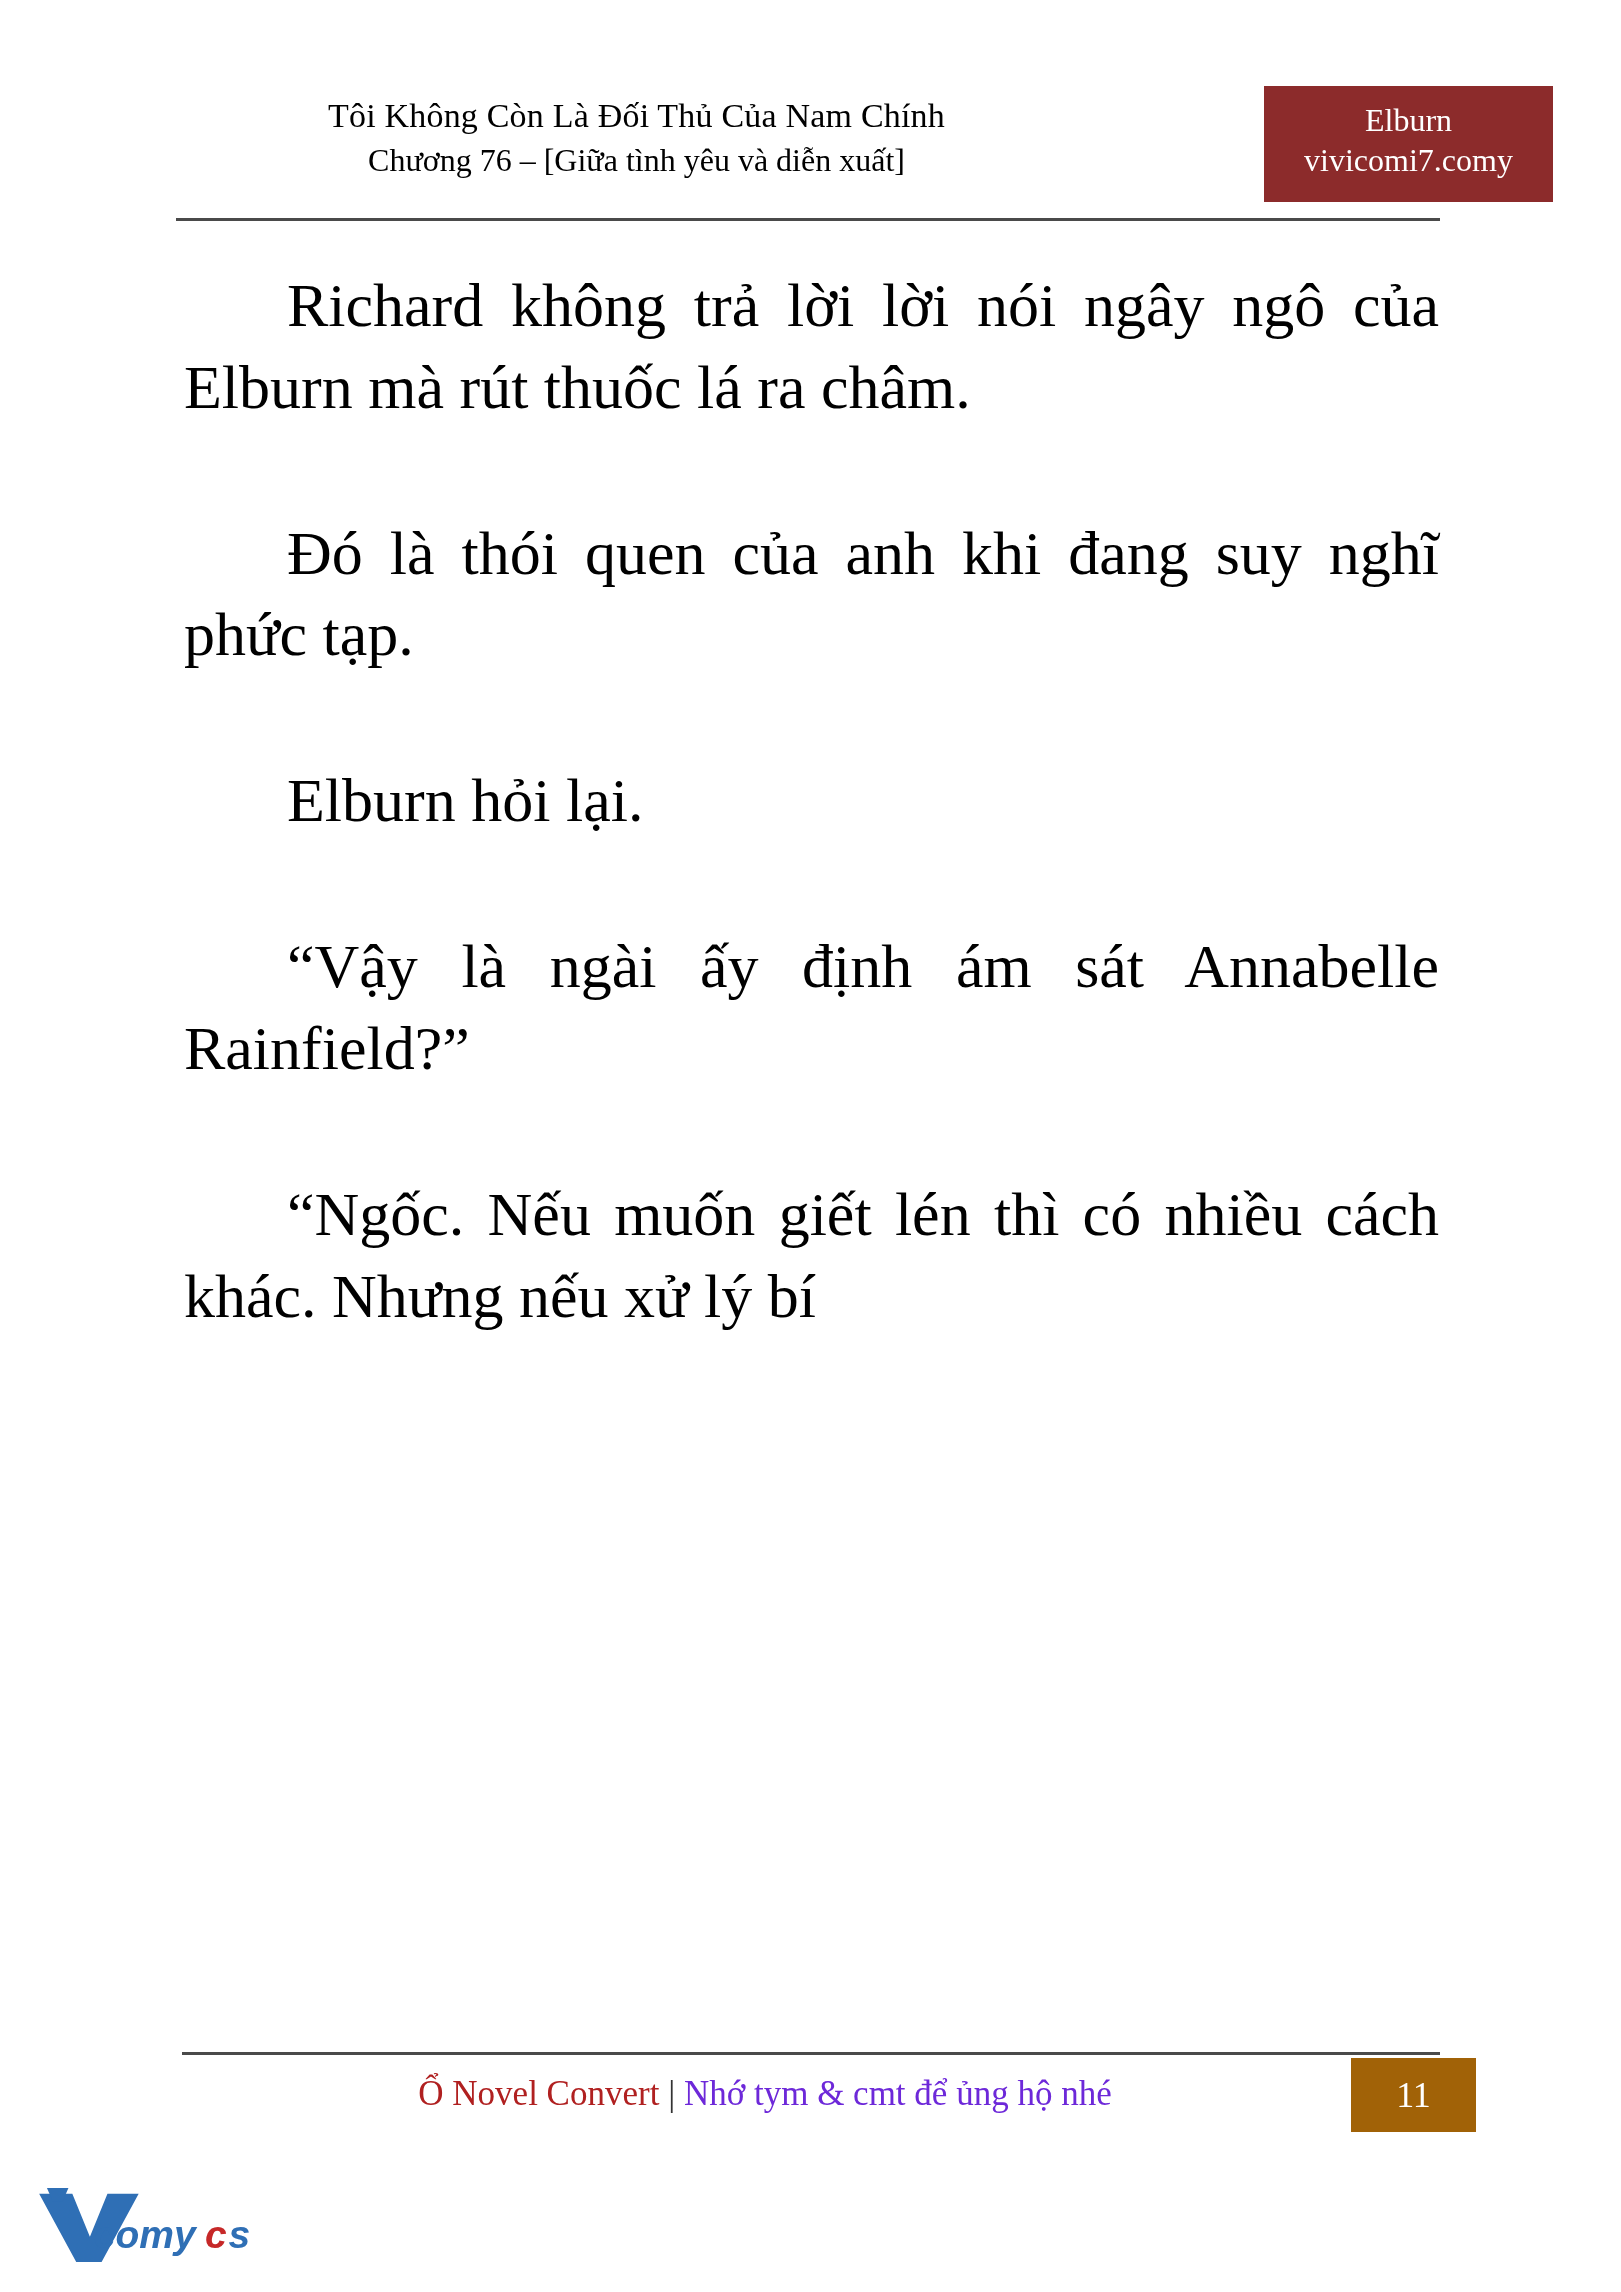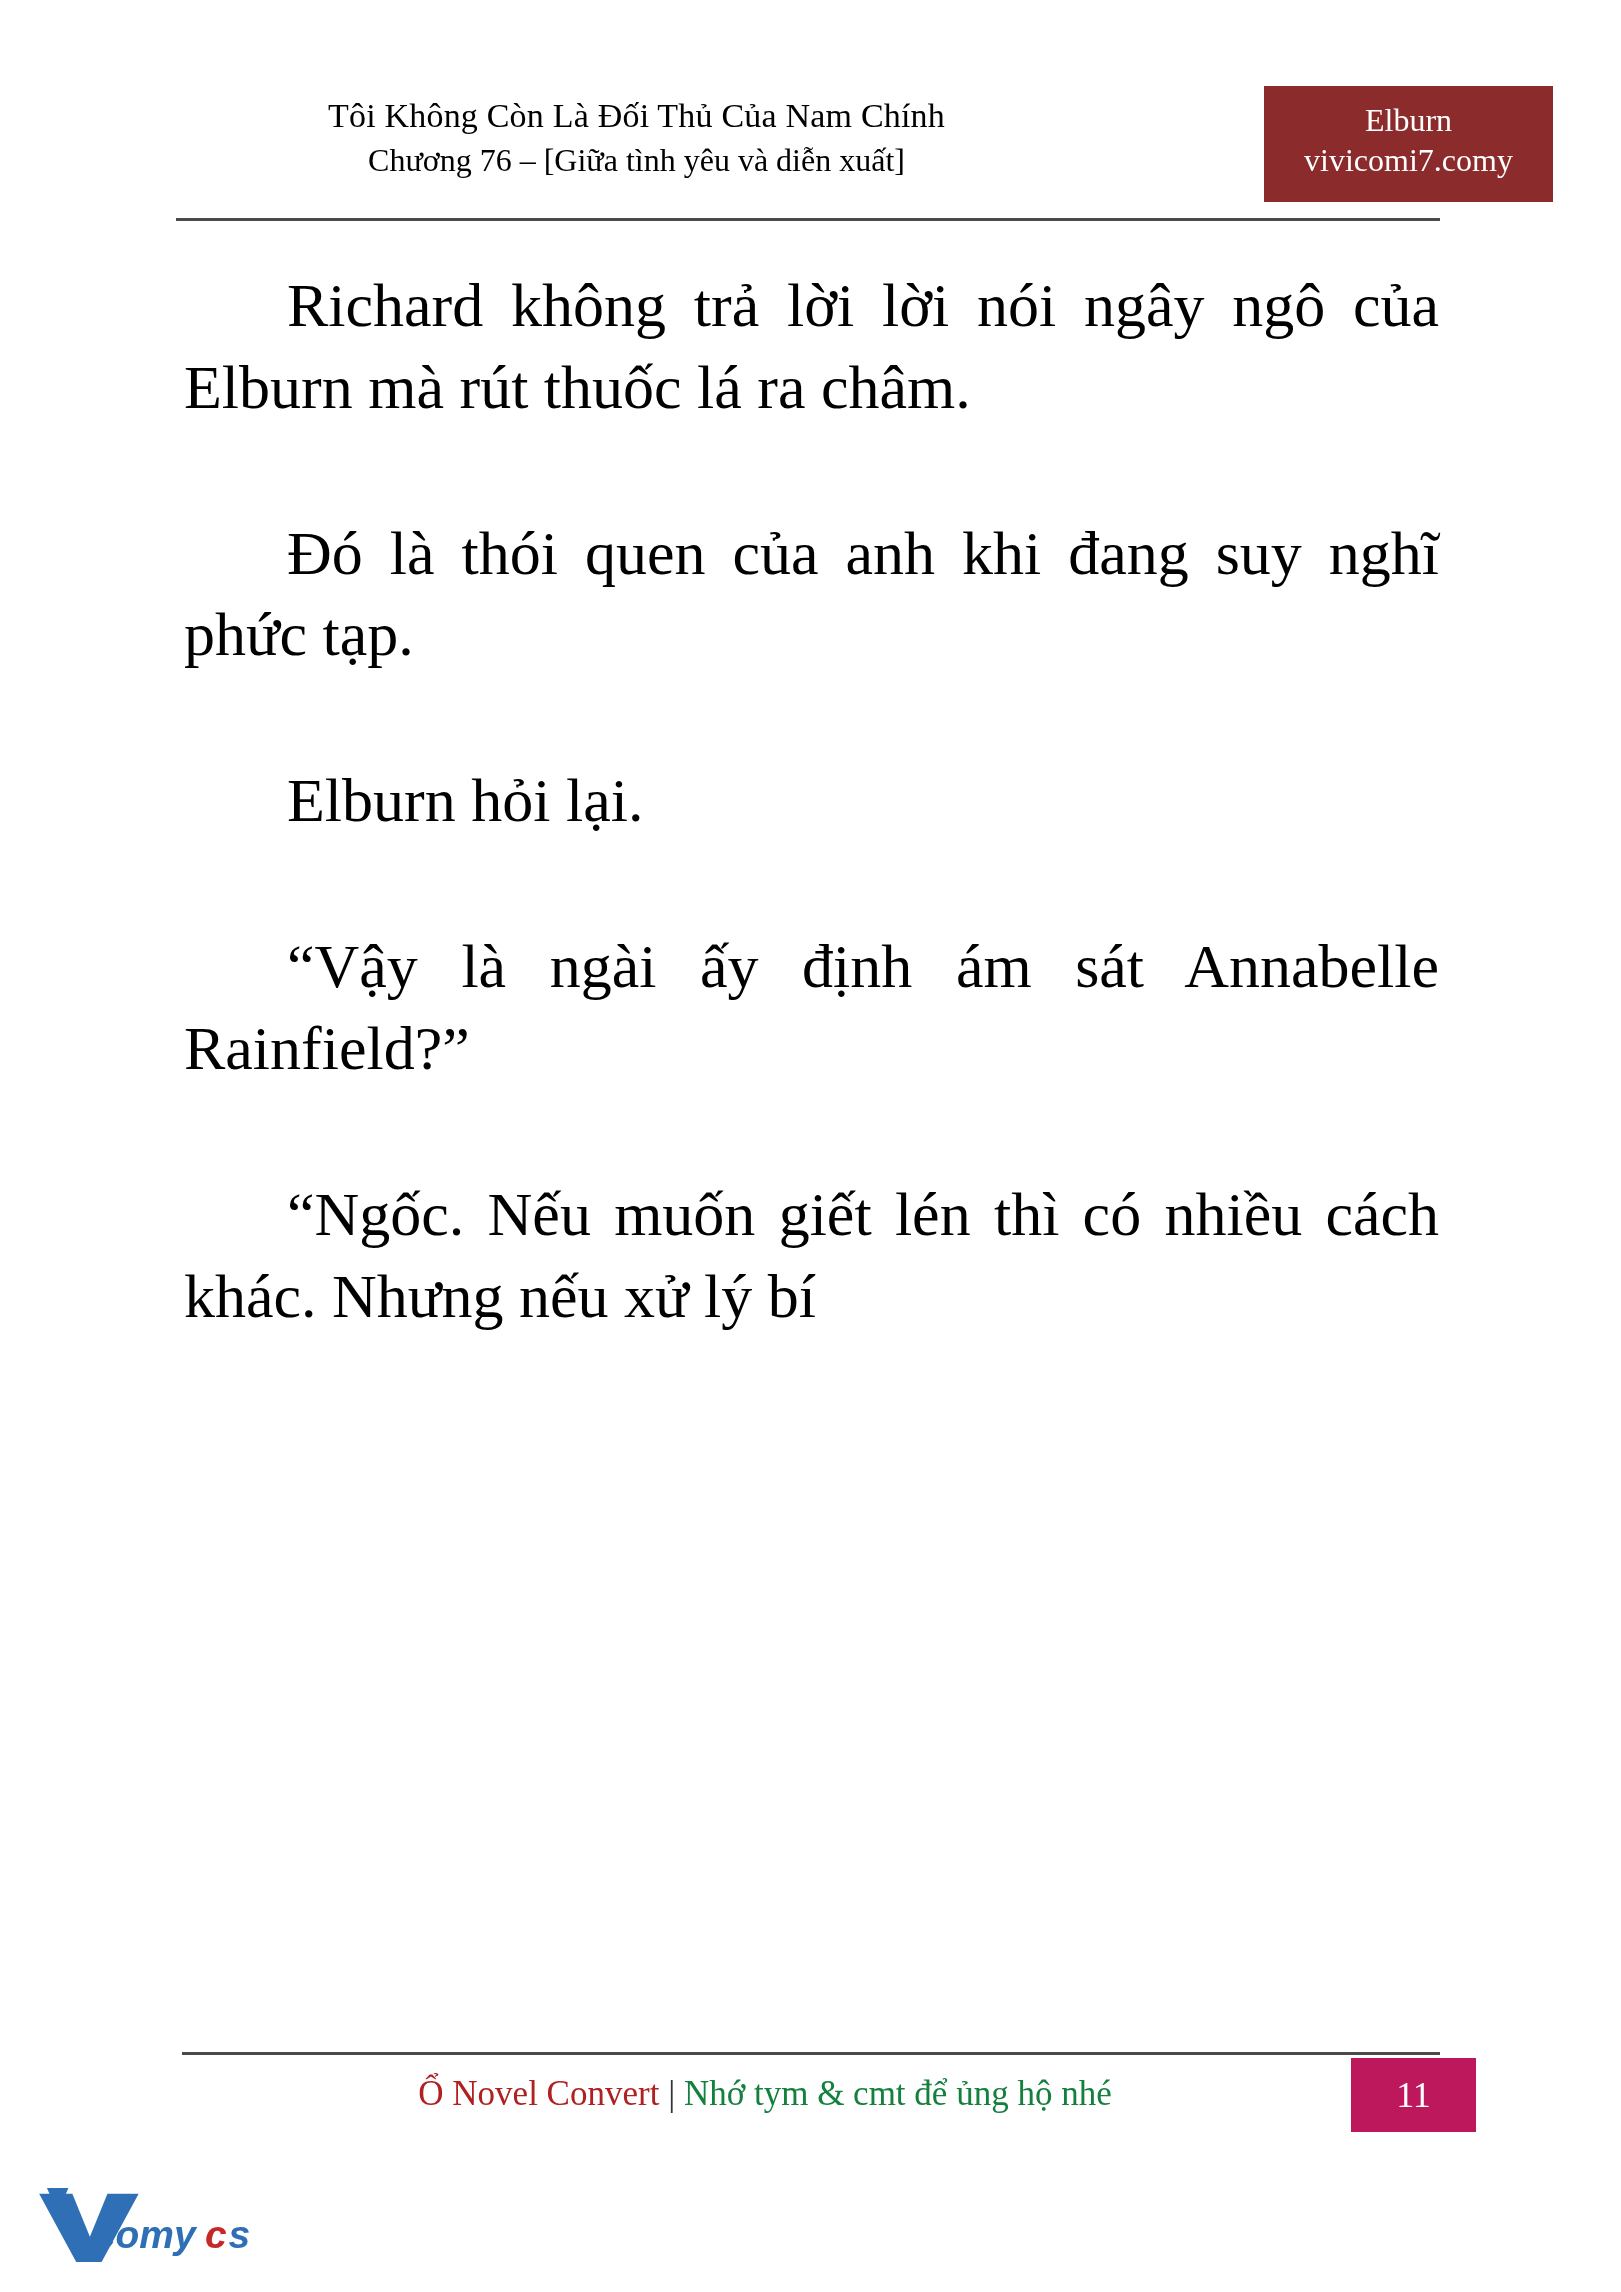--- a/index.html
+++ b/index.html
@@ -124,29 +124,29 @@
     white-space: nowrap;
   }
   .footer-brand {
     color: #b02020;
     font-weight: normal;
   }
   .footer-sep {
     color: #333333;
   }
   .footer-note {
-    color: #15803d;
+    color: #6d28d9;
   }
   .footer-pagebox {
     position: absolute;
     left: 1169px;
     top: -7.8px;
     width: 125px;
     height: 74px;
-    background: #be185d;
+    background: #a16207;
     color: #ffffff;
     font-size: 36px;
     text-align: center;
     line-height: 74px;
   }
 
   
   .watermark {
     position: absolute;
     left: 33px;

